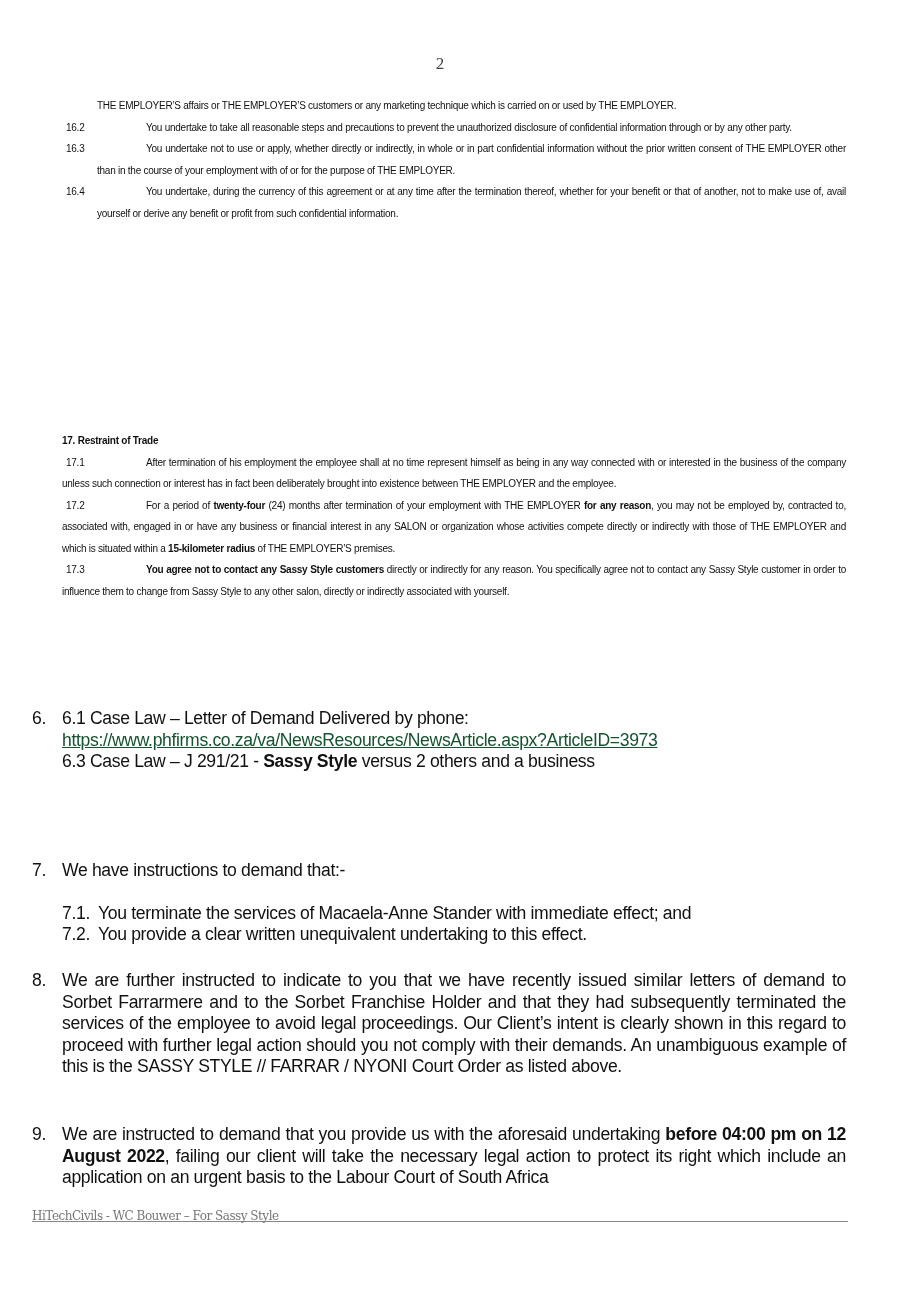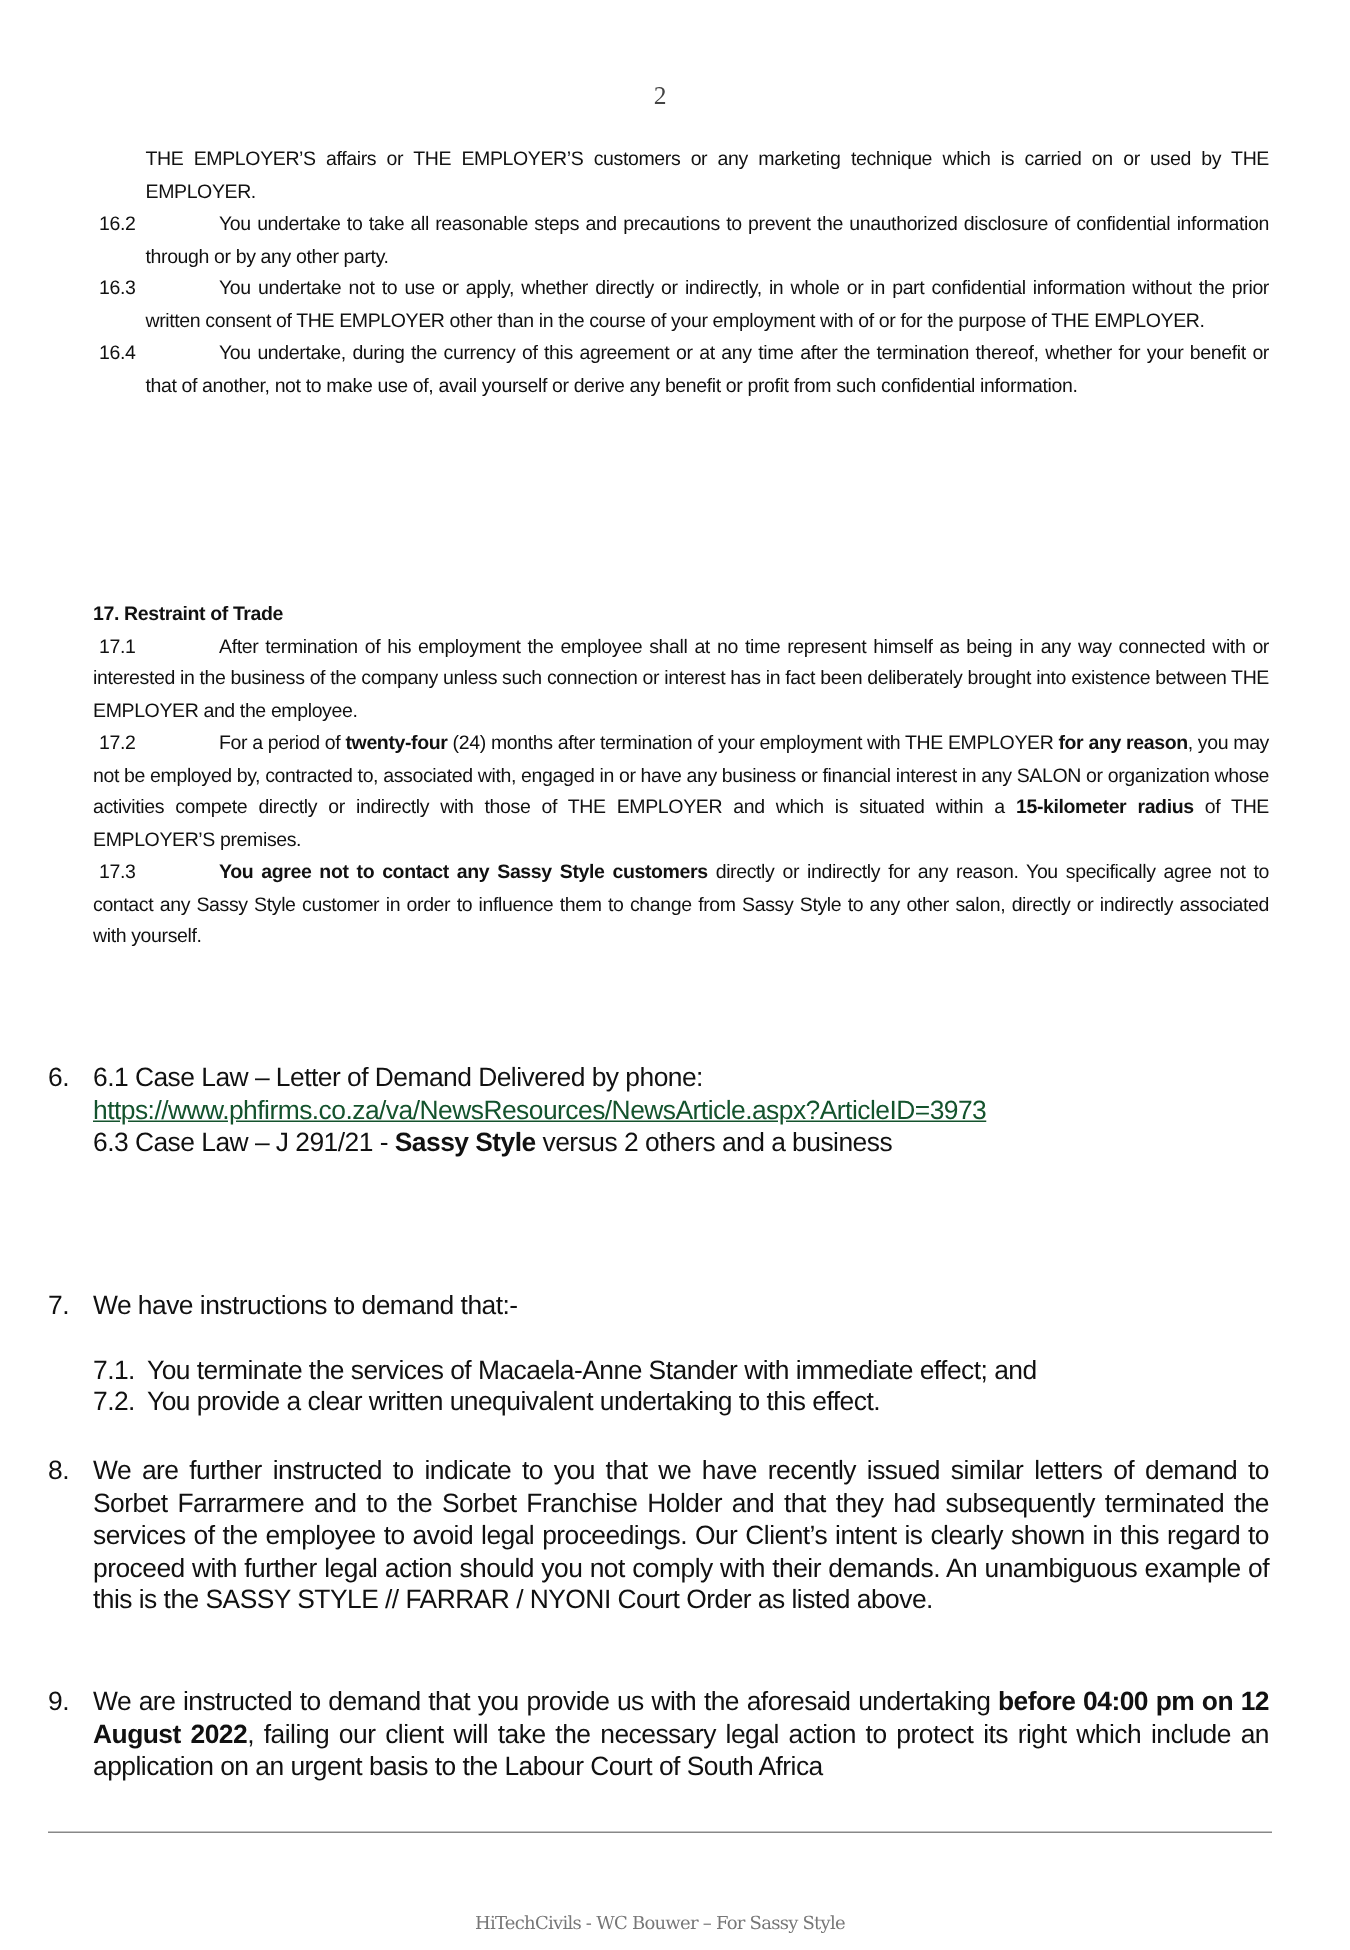--- a/index.html
+++ b/index.html
@@ -1,40 +1,40 @@
 <!DOCTYPE html>
 <html><head>
 <meta charset="utf-8">
 <style>
   html, body { margin: 0; padding: 0; background: #ffffff; }
   body { width: 900px; height: 1300px; position: relative; overflow: hidden; color: #111; }
   .page-num { position: absolute; top: 54px; left: 0; width: 880px; text-align: center;
     font-family: "Liberation Serif", serif; font-size: 17px; color: #444; }
-  .clause { position: absolute; font-family: "Liberation Sans", sans-serif; font-size: 13px;
+  .clause { position: absolute; font-family: "Liberation Sans", sans-serif; font-size: 10px;
     line-height: 21.5px; color: #111; text-align: justify; letter-spacing: -0.25px; }
   .clause p { margin: 0; }
   .c16 { left: 66px; width: 780px; top: 95px; }
   .c16 .cont { padding-left: 31px; }
   .c16 .item { text-indent: -31px; padding-left: 31px; }
   .num { display: inline-block; width: 80px; text-indent: 0; }
-  .c17 { left: 62px; width: 784px; top: 398px; }
+  .c17 { left: 62px; width: 784px; top: 430px; }
   .c17 .num17 { display: inline-block; width: 84px; padding-left: 4px; box-sizing: border-box; }
   .heading { font-weight: bold; }
   .main { position: absolute; left: 30px; width: 816px; font-family: "Liberation Sans", sans-serif;
     font-size: 17.6px; line-height: 21.5px; color: #111; letter-spacing: -0.35px; }
   .main p { margin: 0; }
   .just { text-align: justify; }
   .main .li { position: relative; padding-left: 32px; }
   .main .li .n { position: absolute; left: 2px; top: 0; }
   .link { color: #14532d; text-decoration: underline; cursor: pointer; }
   .sub7 { padding-left: 32px; }
   .sub7 span.sn { display: inline-block; width: 36px; }
   .footer-rule { position: absolute; left: 32px; width: 816px; top: 1221px; height: 0;
     border-top: 1.5px solid #888; }
-  .footer { position: absolute; top: 1275px; left: 32px; width: 816px; text-align: center;
+  .footer { position: absolute; top: 1209px; left: 32px; width: 816px; text-align: left;
     font-family: "DejaVu Serif", serif; font-size: 12px; color: #777; letter-spacing: -0.5px; }
   b { font-weight: bold; }
 </style>
 </head>
 <body>
 
 <div class="page-num">2</div>
 
 <div class="clause c16">
   <p class="cont just">THE EMPLOYER’S affairs or THE EMPLOYER’S customers or any marketing technique which is carried on or used by THE EMPLOYER.</p>

